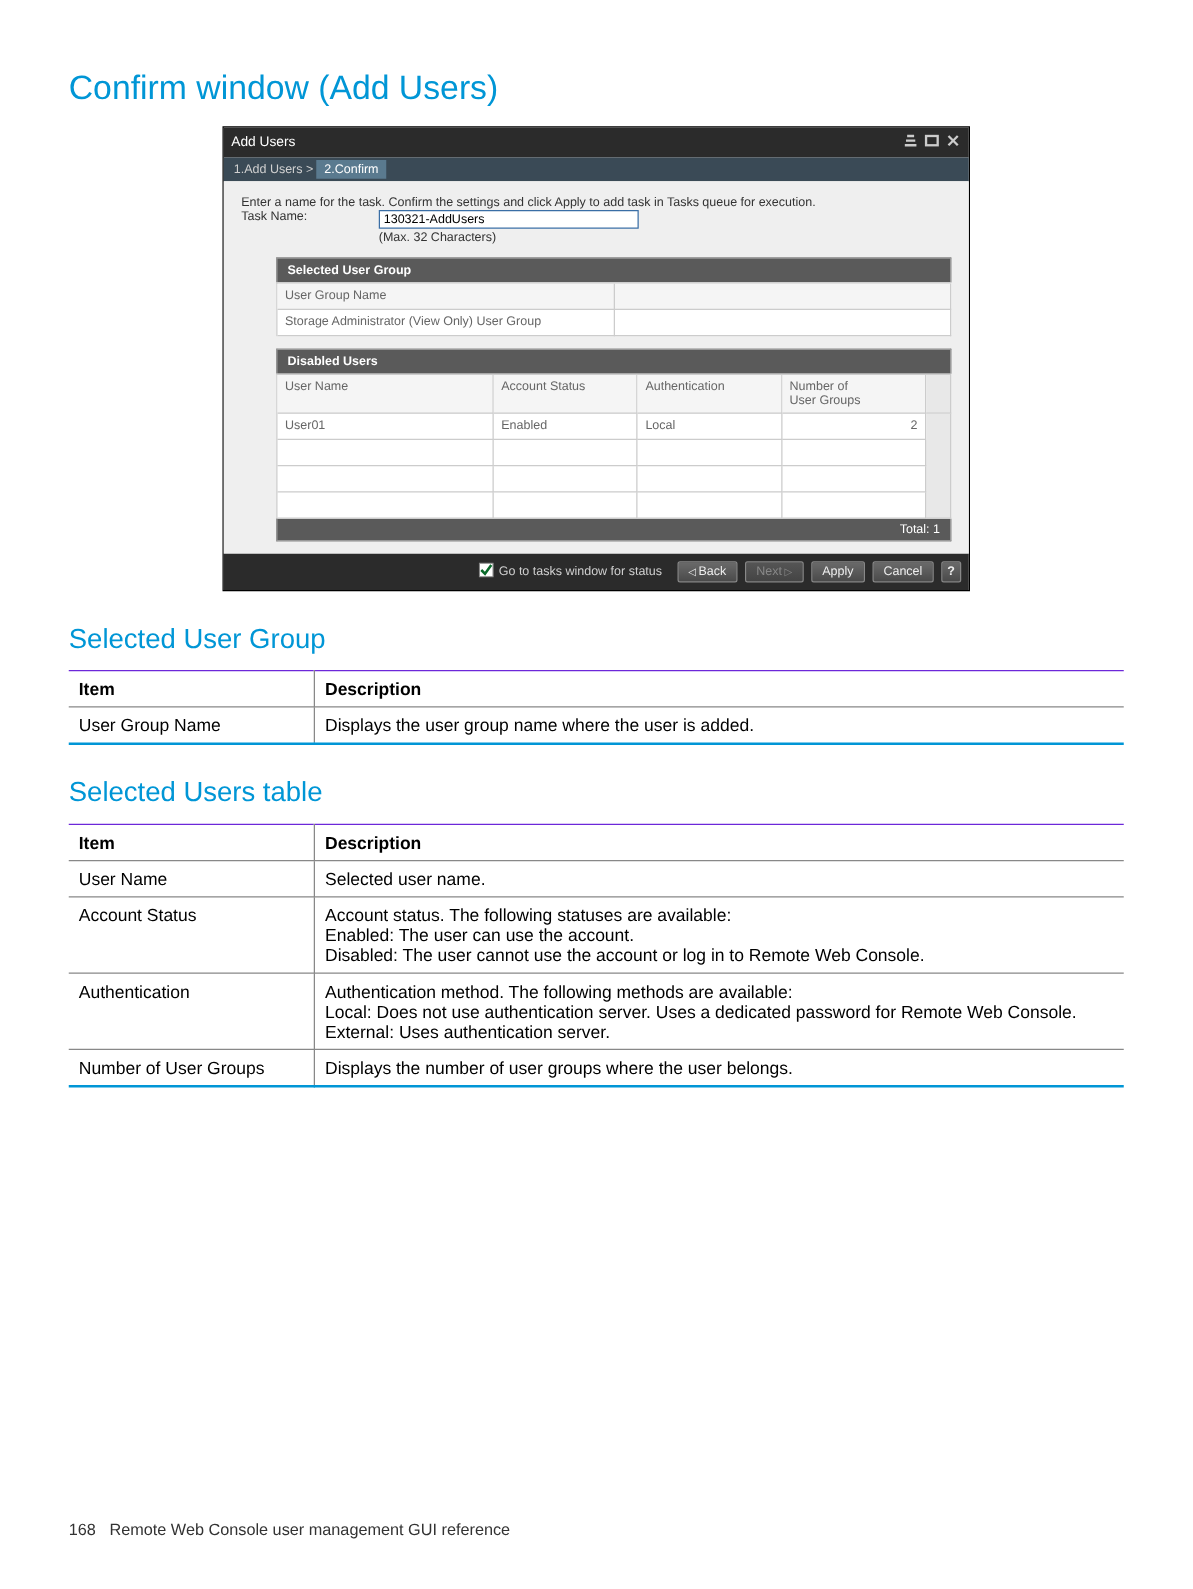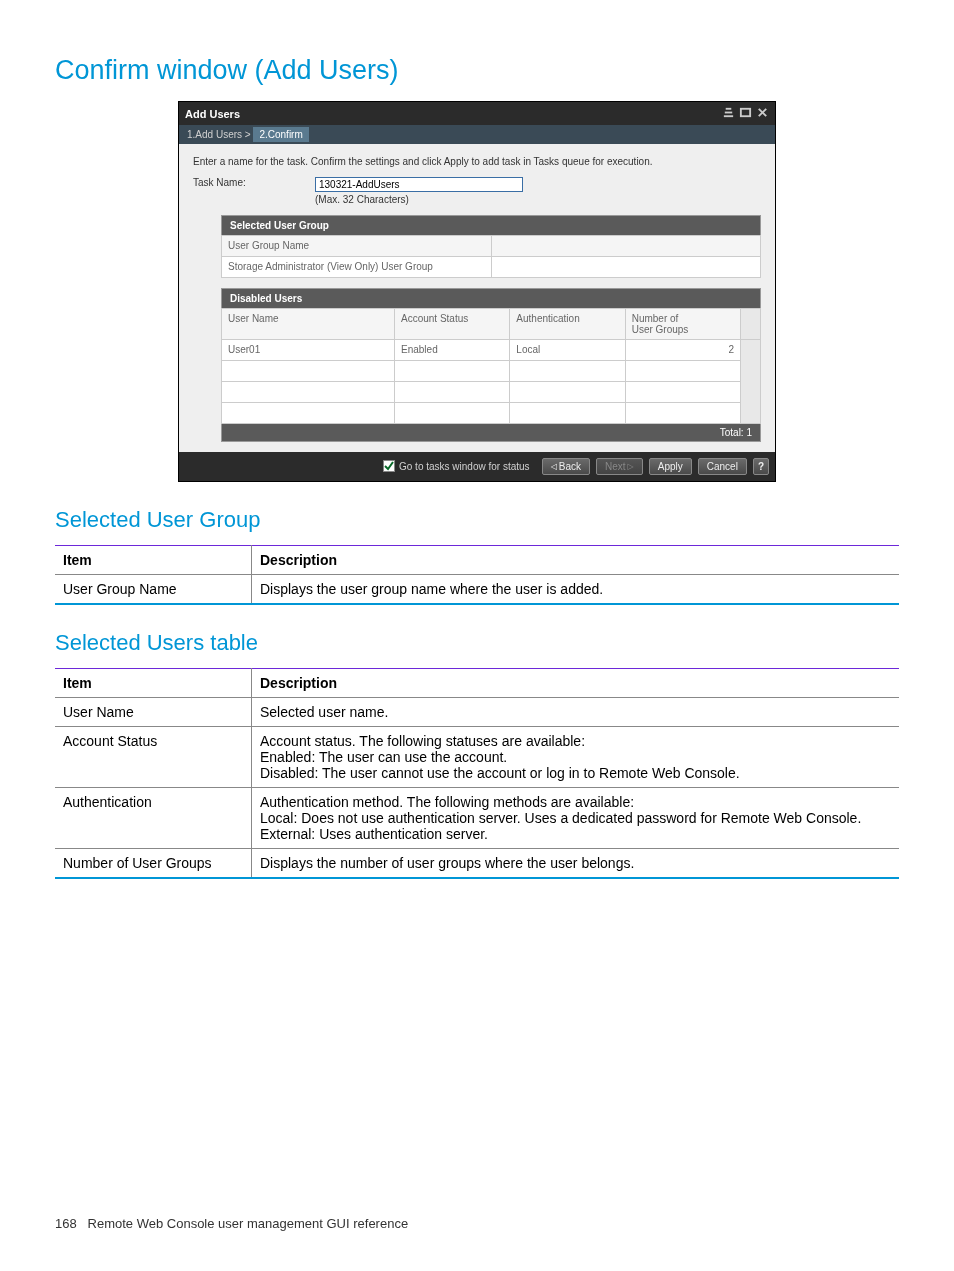--- a/index.html
+++ b/index.html
@@ -34,21 +34,21 @@
     color: #333;
   }
   .dialog-titlebar {
     background: #2b2b2b;
     color: #fff;
     display: flex;
     justify-content: space-between;
     align-items: center;
     padding: 4px 6px;
     font-size: 11px;
-    font-weight: bold;
+    font-weight: normal;
   }
   .titlebar-icons {
     display: flex;
     gap: 4px;
   }
   .titlebar-icons svg {
     width: 13px;
     height: 13px;
     stroke: #ccc;
     fill: none;
@@ -64,28 +64,27 @@
     background: #5a7a8f;
     padding: 2px 6px;
     color: #fff;
   }
   .dialog-body {
     padding: 12px 14px 10px 14px;
     background: #efefef;
   }
   .instruction {
     color: #333;
-    margin-bottom: 10px;
     font-size: 10px;
   }
   .task-row {
     display: flex;
     align-items: flex-start;
     margin-bottom: 10px;
-    gap: 52px;
+    gap: 40px;
   }
   .task-label {
     width: 70px;
     font-size: 10px;
     color: #333;
   }
   .task-input-wrap {
     display: flex;
     flex-direction: column;
   }

